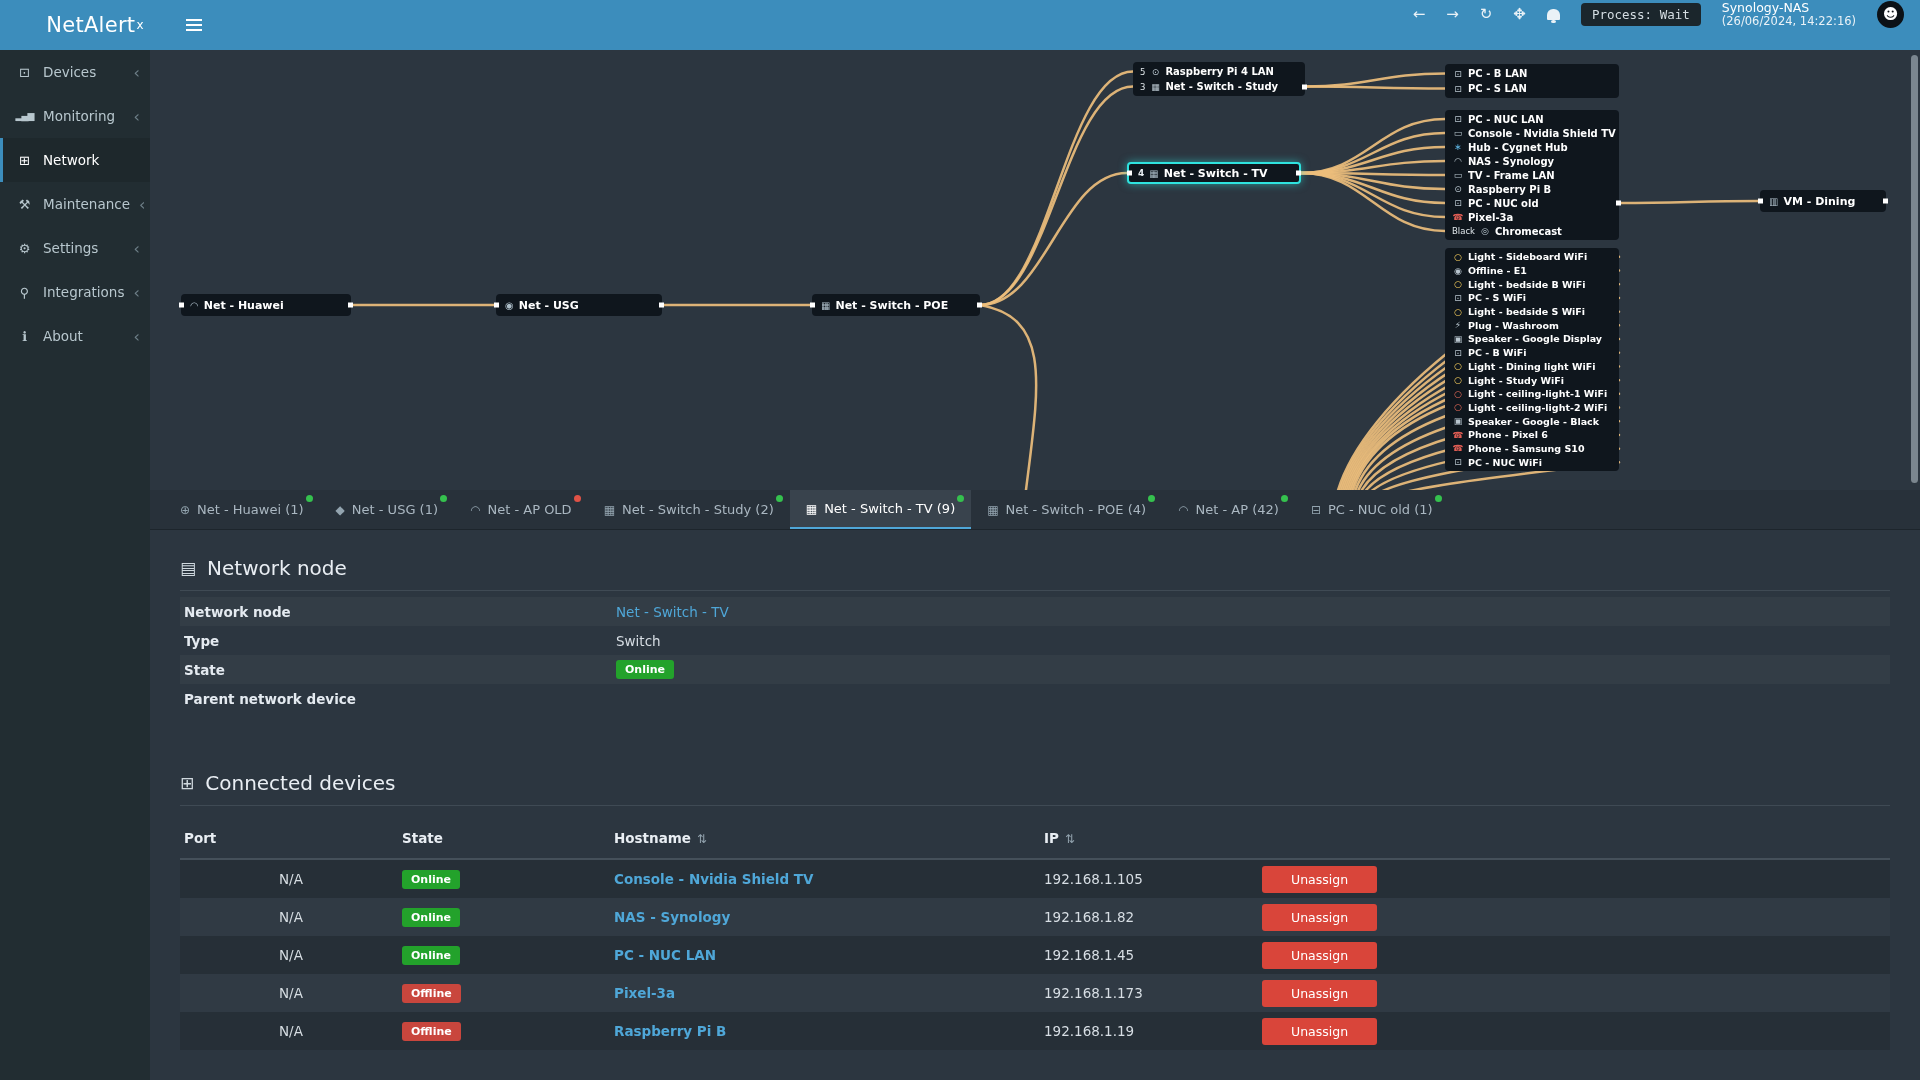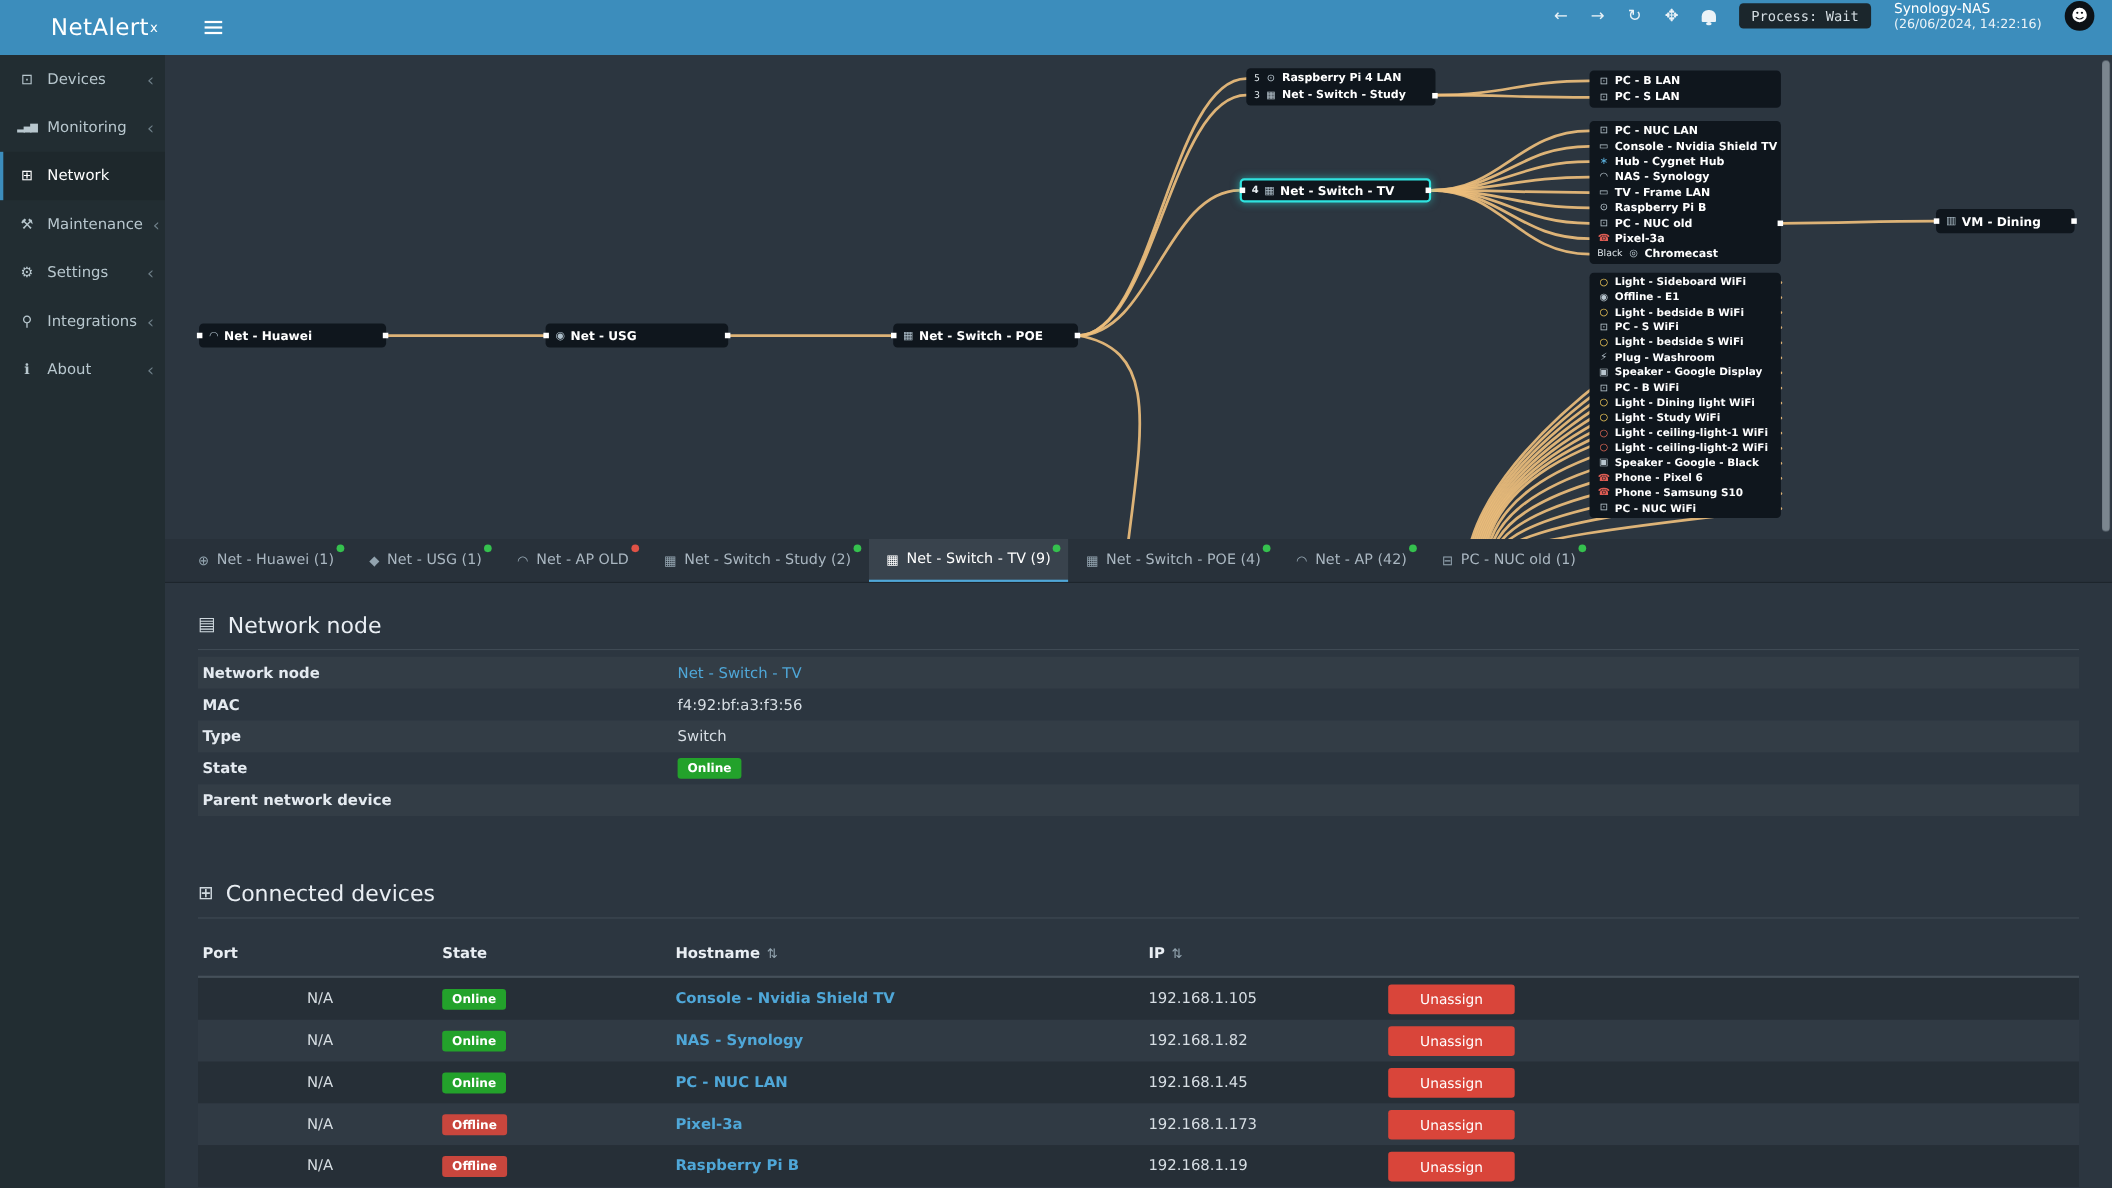--- a/index.html
+++ b/index.html
@@ -409,24 +409,20 @@
     <div class="section-title">
       <span class="st-ic">▤</span>
       <span>Network node</span>
     </div>
     <div class="details">
         <div class="d-row">
           <span class="d-label">Network node</span>
           <span class="d-value"><a class="link">Net - Switch - TV</a></span>
         </div>
         <div class="d-row">
-          <span class="d-label">MAC</span>
-          <span class="d-value"><span>f4:92:bf:a3:f3:56</span></span>
-        </div>
-        <div class="d-row">
           <span class="d-label">Type</span>
           <span class="d-value"><span>Switch</span></span>
         </div>
         <div class="d-row">
           <span class="d-label">State</span>
           <span class="d-value"><span class="badge online">Online</span></span>
         </div>
         <div class="d-row">
           <span class="d-label">Parent network device</span>
         </div>

